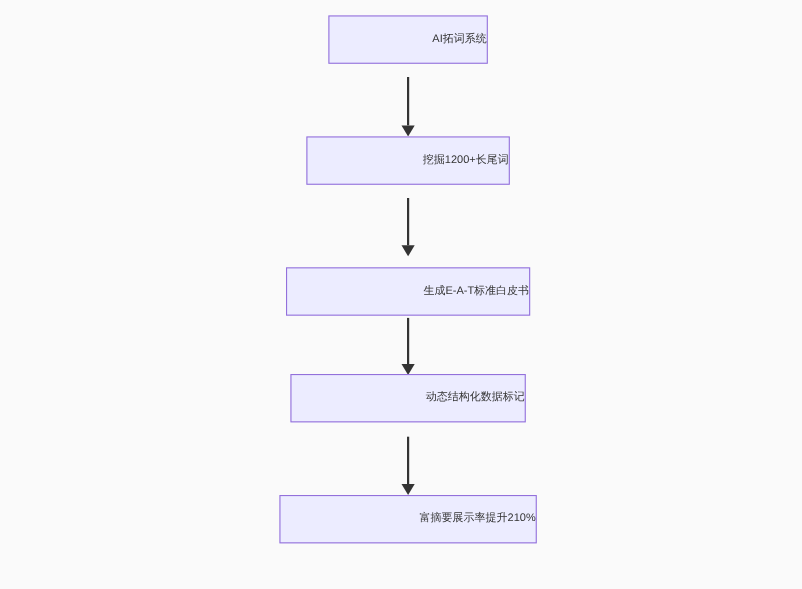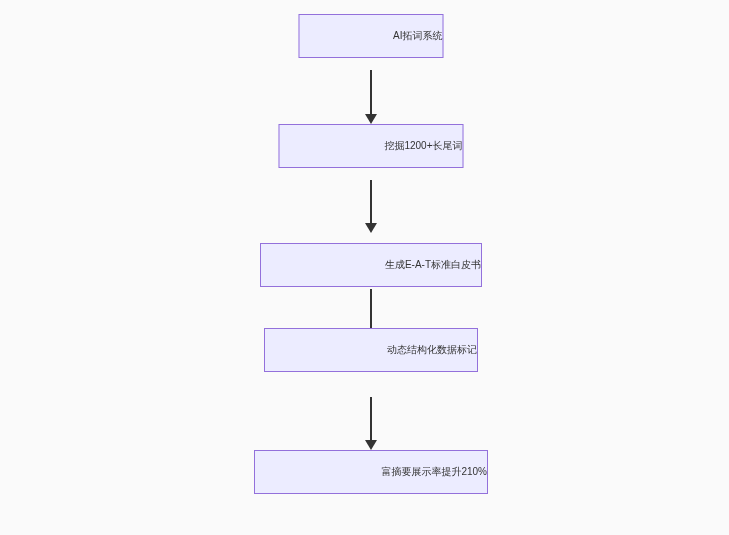--- a/index.html
+++ b/index.html
@@ -26,21 +26,21 @@
     align-items: center;
     justify-content: flex-end;
     color: #333333;
     font-size: 10px;
     line-height: 1;
     white-space: nowrap;
   }
   .node-1 { top: 14px;  width: 145px; }
   .node-2 { top: 124px; width: 185px; }
   .node-3 { top: 243px; width: 222px; }
-  .node-4 { top: 328px; width: 214px; }
+  .node-4 { top: 340px; width: 214px; }
   .node-5 { top: 450px; width: 234px; padding-left: 20px; }
 
   .edge {
     position: absolute;
     left: 371px;
     transform: translateX(-50%);
     display: flex;
     flex-direction: column;
     align-items: center;
   }

